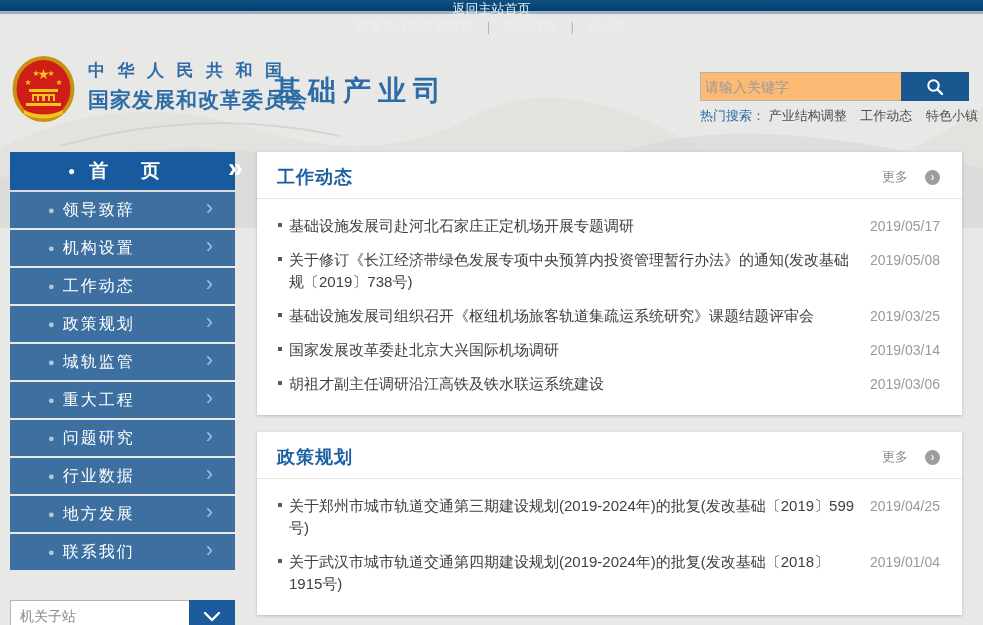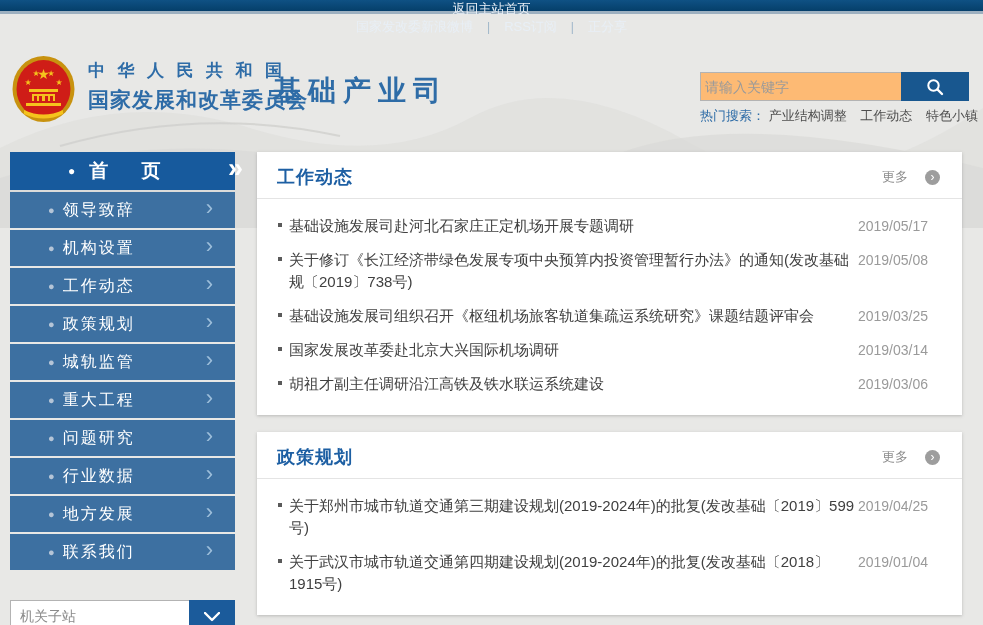--- a/index.html
+++ b/index.html
@@ -38,21 +38,21 @@
 
   
   .sidebar { position:absolute; left:10px; top:152px; width:225px; z-index:2; }
   .navitem { position:relative; height:36px; margin-bottom:2px; background:#3d70a1;
     display:flex; align-items:center; cursor:pointer; }
   .navitem .dot { color:#b5c5d7; font-size:11px; margin-left:38px; }
   .navitem .lbl { color:#fff; font-size:16px; margin-left:8px; letter-spacing:2px; }
   .navitem .chev { position:absolute; right:22px; color:#9dbeda; font-size:22px; line-height:1; top:5px; }
   .navitem.active { background:#175a9d; height:38px; }
   .navitem.active .dot { color:#fff; font-size:12px; margin-left:58px; }
-  .navitem.active .lbl { font-size:19px; font-weight:bold; letter-spacing:14px; margin-left:14px; }
+  .navitem.active .lbl { font-size:19px; font-weight:bold; letter-spacing:14px; margin-left:14px;font-family:Liberation Serif, serif; }
   .navitem.active .bigchev { position:absolute; right:-8px; top:1px; color:#fff; font-size:27px; font-weight:bold; }
 
   .subsite { position:absolute; left:10px; top:600px; width:225px; height:34px; display:flex; cursor:pointer; z-index:2; }
   .subsite .val { flex:1; background:#fff; border:1px solid #b3b3b3; border-right:none;
     color:#8a8a8a; font-size:14px; display:flex; align-items:center; padding-left:9px; }
   .subsite .ddbtn { width:46px; background:#1b5b9b; display:flex; align-items:center; justify-content:center; }
 
   
   .main { position:absolute; left:257px; top:152px; width:705px; z-index:2; }
   .card { background:#fff; box-shadow:0 1px 3px rgba(100,100,100,.35); margin-bottom:17px; }
@@ -61,21 +61,21 @@
     padding:13px 22px 9px 20px; border-bottom:1px solid #e4e4e4; }
   .sec-title { color:#1d5fa3; font-size:18px; font-weight:bold; letter-spacing:1px; }
   .more { display:flex; align-items:center; gap:17px; cursor:pointer; text-decoration:none; }
   .more .mtxt { color:#8c8c8c; font-size:13px; }
   .more .mcirc { width:15px; height:15px; border-radius:50%; background:#9d9d9d; color:#fff;
     font-size:12px; line-height:14px; text-align:center; display:inline-block; }
   .itemlist { padding:10px 22px 14px 20px; }
   .item { position:relative; padding:6px 84px 6px 12px; }
   .item .sq { position:absolute; left:1px; top:14px; width:4px; height:4px; background:#5a5a5a; }
   .item .ttl { color:#404040; font-size:15px; line-height:22px; cursor:pointer; }
-  .item .dt { position:absolute; right:12px; top:6px; color:#9a9a9a; font-size:14px; line-height:22px; }
+  .item .dt { position:absolute; right:0; top:6px; color:#9a9a9a; font-size:14px; line-height:22px; }
 </style>
 </head>
 <body>
 
 <svg class="hills" viewBox="0 0 983 200" preserveAspectRatio="none">
   <path d="M0,120 Q120,60 250,100 T470,90 T690,115 T983,80 L983,200 L0,200 Z" fill="#e0e0dd" opacity="0.8"></path>
   <path d="M0,150 Q160,100 330,135 T620,125 T983,140 L983,200 L0,200 Z" fill="#dadad7" opacity="0.7"></path>
   <path d="M60,118 Q200,78 340,108" stroke="#d0d0cd" fill="none" stroke-width="2" opacity="0.8"></path>
 </svg>
 

